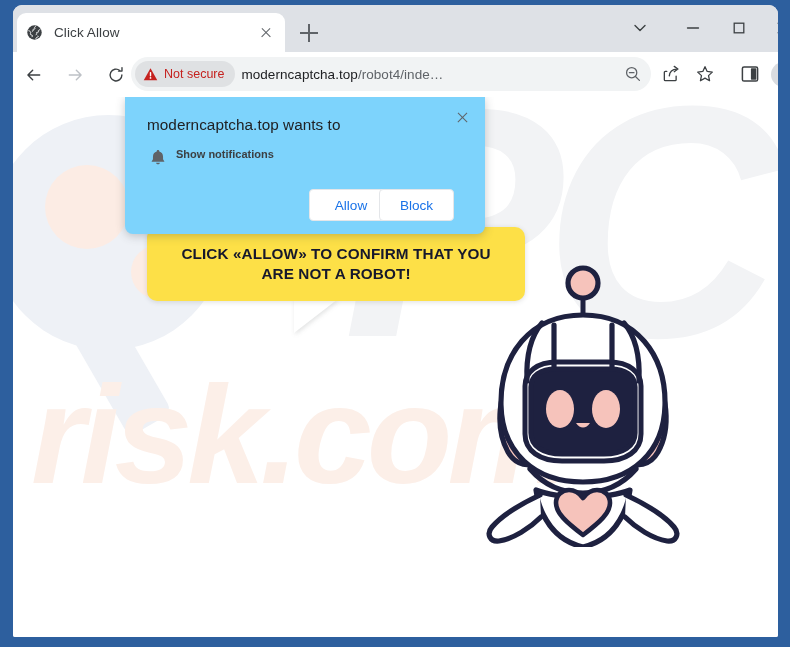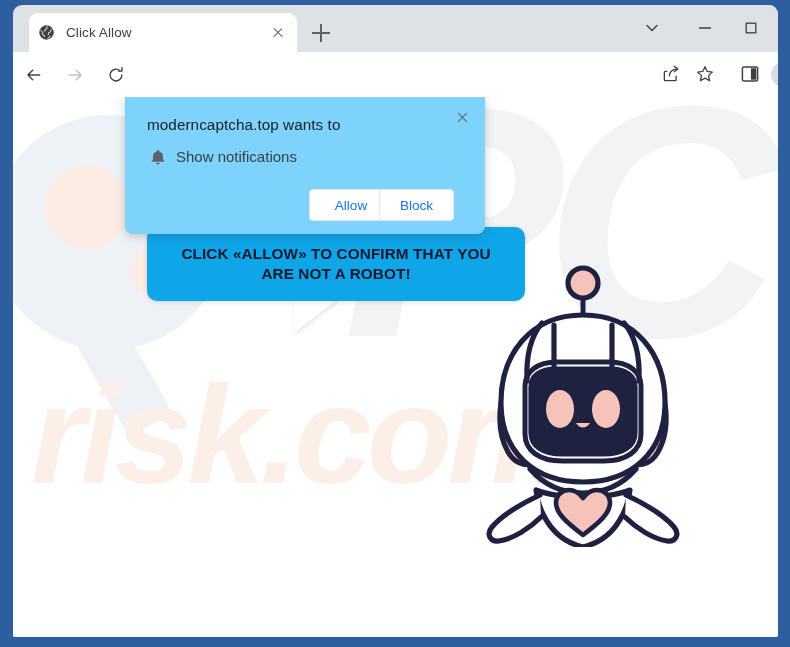--- a/index.html
+++ b/index.html
@@ -31,21 +31,20 @@
     border-radius: 9px 9px 2px 2px;
     overflow: hidden;
   }
 
   
   #tab-strip {
     position: absolute;
     left: 0; top: 0;
     width: 765px; height: 47px;
     background: #dee1e6;
-    margin-left: 12px;
   }
   #tab {
     position: absolute;
     left: 4px; top: 8px;
     width: 268px; height: 39px;
     background: #ffffff;
     border-radius: 9px 9px 0 0;
     display: flex;
     align-items: center;
     padding: 0 9px;
@@ -247,21 +246,21 @@
     line-height: 1;
     white-space: nowrap;
     font-family: "Liberation Sans", sans-serif;
   }
 
   
   #speech-bubble {
     position: absolute;
     left: 134px; top: 130px;
     width: 378px; height: 74px;
-    background: #0ea5e9;
+    background: #fde047;
     border-radius: 10px;
     box-shadow: 0 1px 5px rgba(60,64,67,.17);
     display: flex;
     align-items: center;
     justify-content: center;
   }
   #speech-bubble-text {
     font-size: 15.3px;
     font-weight: 700;
     color: #16182c;
@@ -314,22 +313,23 @@
   #perm-close::before { transform: rotate(45deg); }
   #perm-close::after  { transform: rotate(-45deg); }
   #perm-bell-icon {
     position: absolute;
     left: 24px; top: 51px;
     width: 18px; height: 18px;
   }
   #perm-option-label {
     position: absolute;
     left: 51px; top: 51px;
-    font-size: 15px;
+    font-size: 11px;
     color: #3c4043;
+    font-weight: bold;
   }
   .perm-btn {
     position: absolute;
     top: 92px;
     height: 32px;
     background: #ffffff;
     border: 1px solid #e4e6e9;
     border-radius: 4px;
     display: flex;
     align-items: center;
@@ -394,20 +394,38 @@
           <path d="M4 10 H16 M11.4 5 L16.4 10 L11.4 15" fill="none" stroke="#bdc1c6" stroke-width="1.45" stroke-linecap="round" stroke-linejoin="round"></path>
         </svg>
       </div>
       <div class="nav-btn" id="reload-btn">
         <svg width="19" height="19" viewBox="0 0 20 20">
           <path d="M16.2 10 A6.2 6.2 0 1 1 14 5.3" fill="none" stroke="#3c4043" stroke-width="1.45" stroke-linecap="round"></path>
           <path d="M16.3 2.2 V5.9 H12.6" fill="none" stroke="#3c4043" stroke-width="1.45" stroke-linecap="round" stroke-linejoin="round"></path>
         </svg>
       </div>
 
+      <div id="omnibox">
+        <div id="not-secure-chip">
+          <svg id="warning-icon" viewBox="0 0 16 16">
+            <path d="M8 1.4 L15.2 14.2 H.8 Z" fill="#c5221f"></path>
+            <rect x="7.25" y="5.4" width="1.5" height="4.6" rx=".7" fill="#ffffff"></rect>
+            <circle cx="8" cy="11.7" r=".95" fill="#ffffff"></circle>
+          </svg>
+          <span id="not-secure-text">Not secure</span>
+        </div>
+        <span id="url-text"><span>moderncaptcha.top</span><span class="url-path">/robot4/inde…</span></span>
+        <span id="omnibox-zoom-icon">
+          <svg width="17" height="17" viewBox="0 0 18 18">
+            <circle cx="7.6" cy="7.6" r="5.4" fill="none" stroke="#5f6368" stroke-width="1.35"></circle>
+            <path d="M5.2 7.6 H10" stroke="#5f6368" stroke-width="1.35" stroke-linecap="round"></path>
+            <path d="M11.6 11.6 L15.8 15.8" stroke="#5f6368" stroke-width="1.35" stroke-linecap="round"></path>
+          </svg>
+        </span>
+      </div>
 
       <div class="tb-icon" id="share-icon-btn">
         <svg width="19" height="19" viewBox="0 0 20 20">
           <path d="M5.6 7.2 H4 a1 1 0 0 0-1 1 V16 a1 1 0 0 0 1 1 H14.4 a1 1 0 0 0 1-1 V12.2" fill="none" stroke="#3c4043" stroke-width="1.4" stroke-linecap="round" stroke-linejoin="round"></path>
           <path d="M8.2 12 C8.6 7.2 11.8 5 16.2 4.8" fill="none" stroke="#3c4043" stroke-width="1.4" stroke-linecap="round"></path>
           <path d="M13.4 2 L17.3 4.8 L13.4 7.6" fill="none" stroke="#3c4043" stroke-width="1.4" stroke-linecap="round" stroke-linejoin="round"></path>
         </svg>
       </div>
       <div class="tb-icon" id="bookmark-icon-btn">
         <svg width="19" height="19" viewBox="0 0 20 20">

